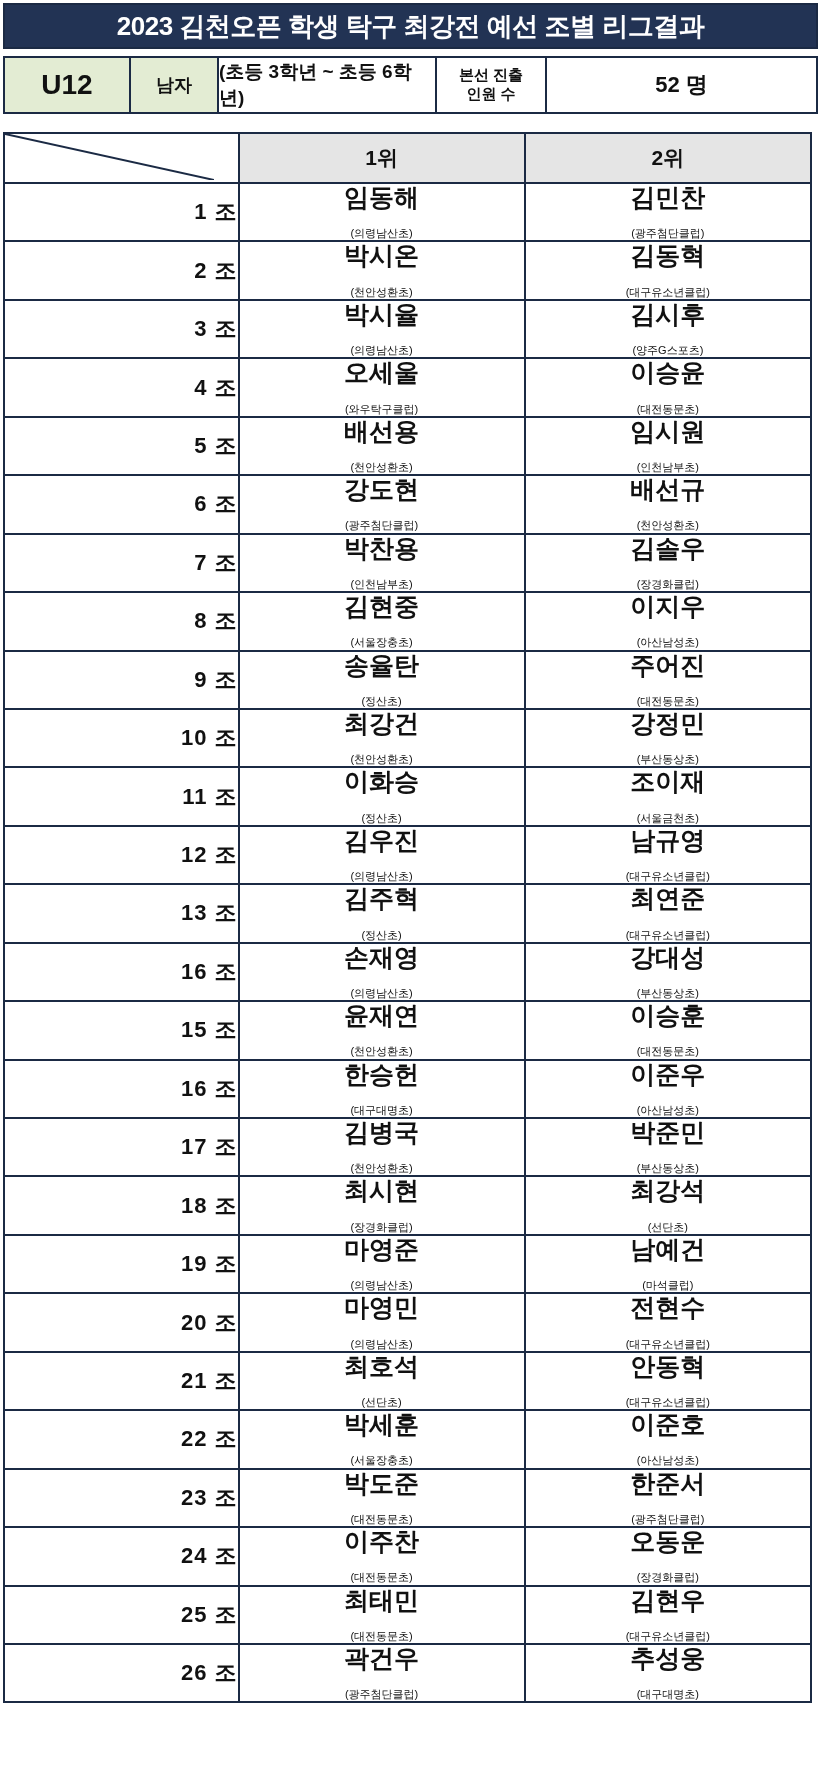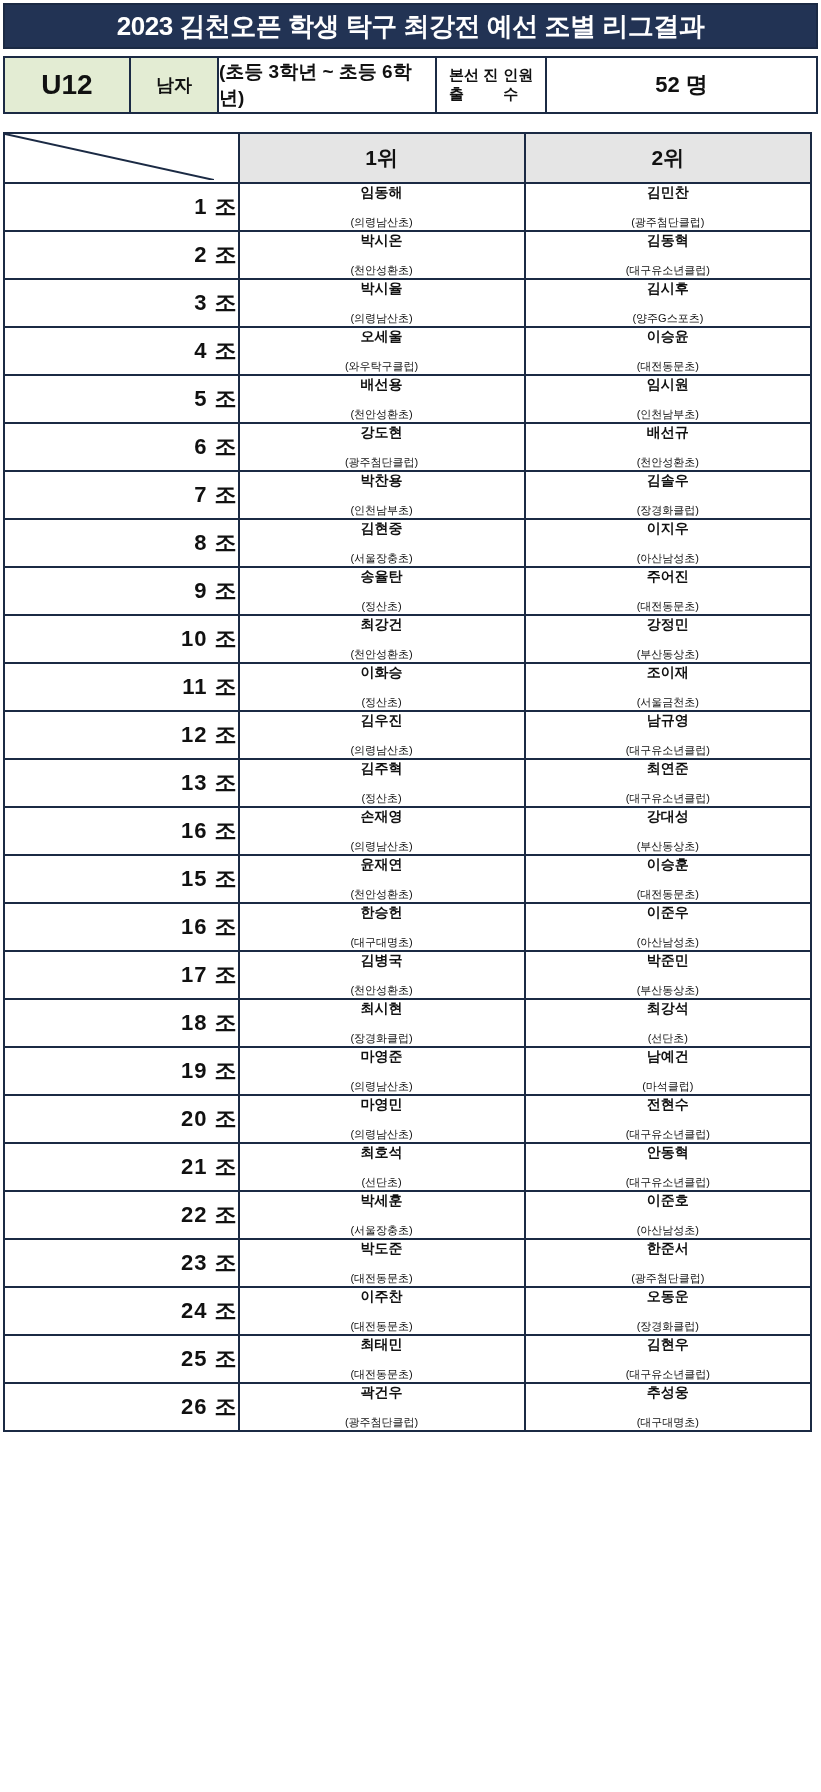--- a/index.html
+++ b/index.html
@@ -43,21 +43,21 @@
     justify-content: center;
     border-right: 2px solid #1b2a44;
   }
   .info-cell:last-child { border-right: none; }
   .cell-div { width: 126px; background: #e3ecd3; }
   .cell-div span { font-size: 28px; font-weight: bold; color: #111; }
   .cell-gender { width: 88px; background: #e3ecd3; }
   .cell-gender span { font-size: 18px; font-weight: bold; color: #111; }
   .cell-grade { width: 218px; background: #ffffff; }
   .cell-grade span { font-size: 19px; font-weight: bold; color: #111; }
-  .cell-label { width: 110px; background: #ffffff; flex-direction: row; line-height: 1.25; padding-left: 12px; }
+  .cell-label { width: 110px; background: #ffffff; flex-direction: column; line-height: 1.25; }
   .cell-label span { font-size: 15px; font-weight: bold; color: #111; }
   .cell-count { flex: 1; background: #ffffff; }
   .cell-count span { font-size: 22px; font-weight: bold; color: #111; }
 
   
   .table-wrap { margin: 7px 3px 0 3px; }
   table.grid {
     width: 809px;
     border-collapse: collapse;
     table-layout: fixed;
@@ -98,21 +98,21 @@
     background: #ffffff;
     letter-spacing: 1px;
   }
   td.player {
     text-align: center;
     vertical-align: middle;
     background: #ffffff;
     padding: 2px 0 3px 0;
   }
   .pname {
-    font-size: 14px;
+    font-size: 25px;
     font-weight: bold;
     color: #111;
     line-height: 1.05;
   }
   .pclub {
     font-size: 11px;
     color: #111;
     line-height: 1.2;
     margin-top: 17px;
   }

